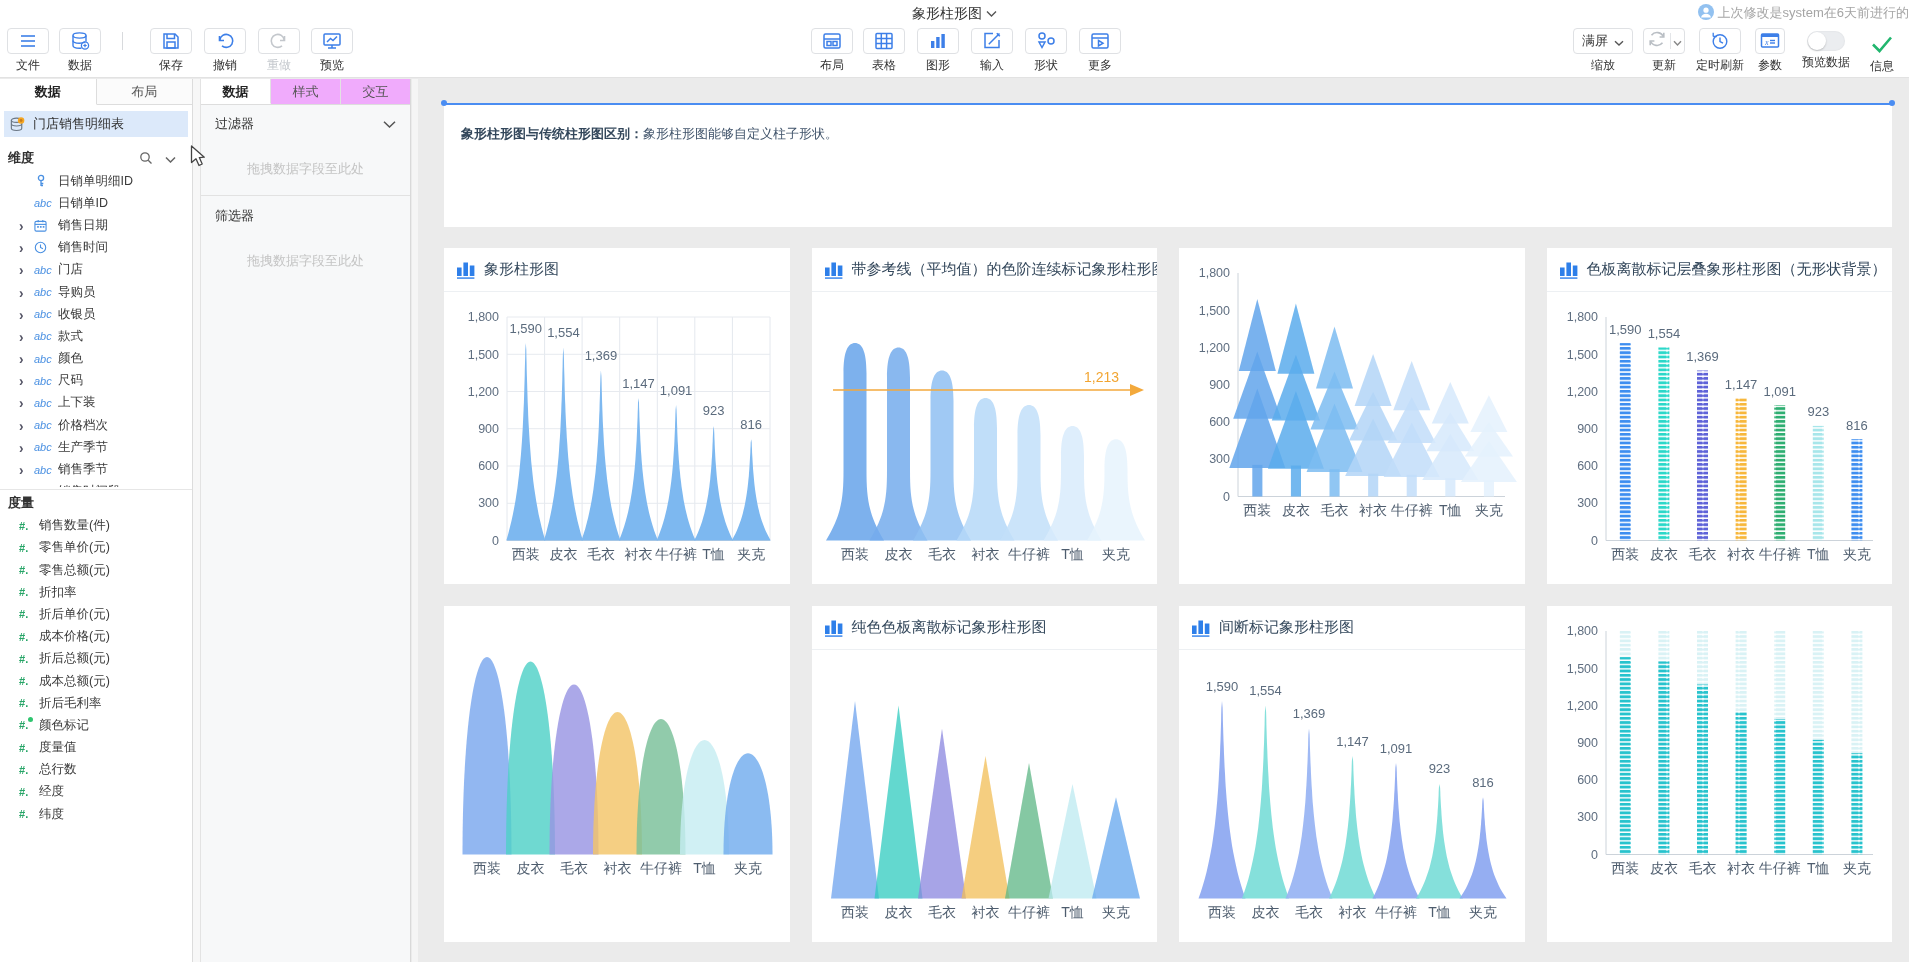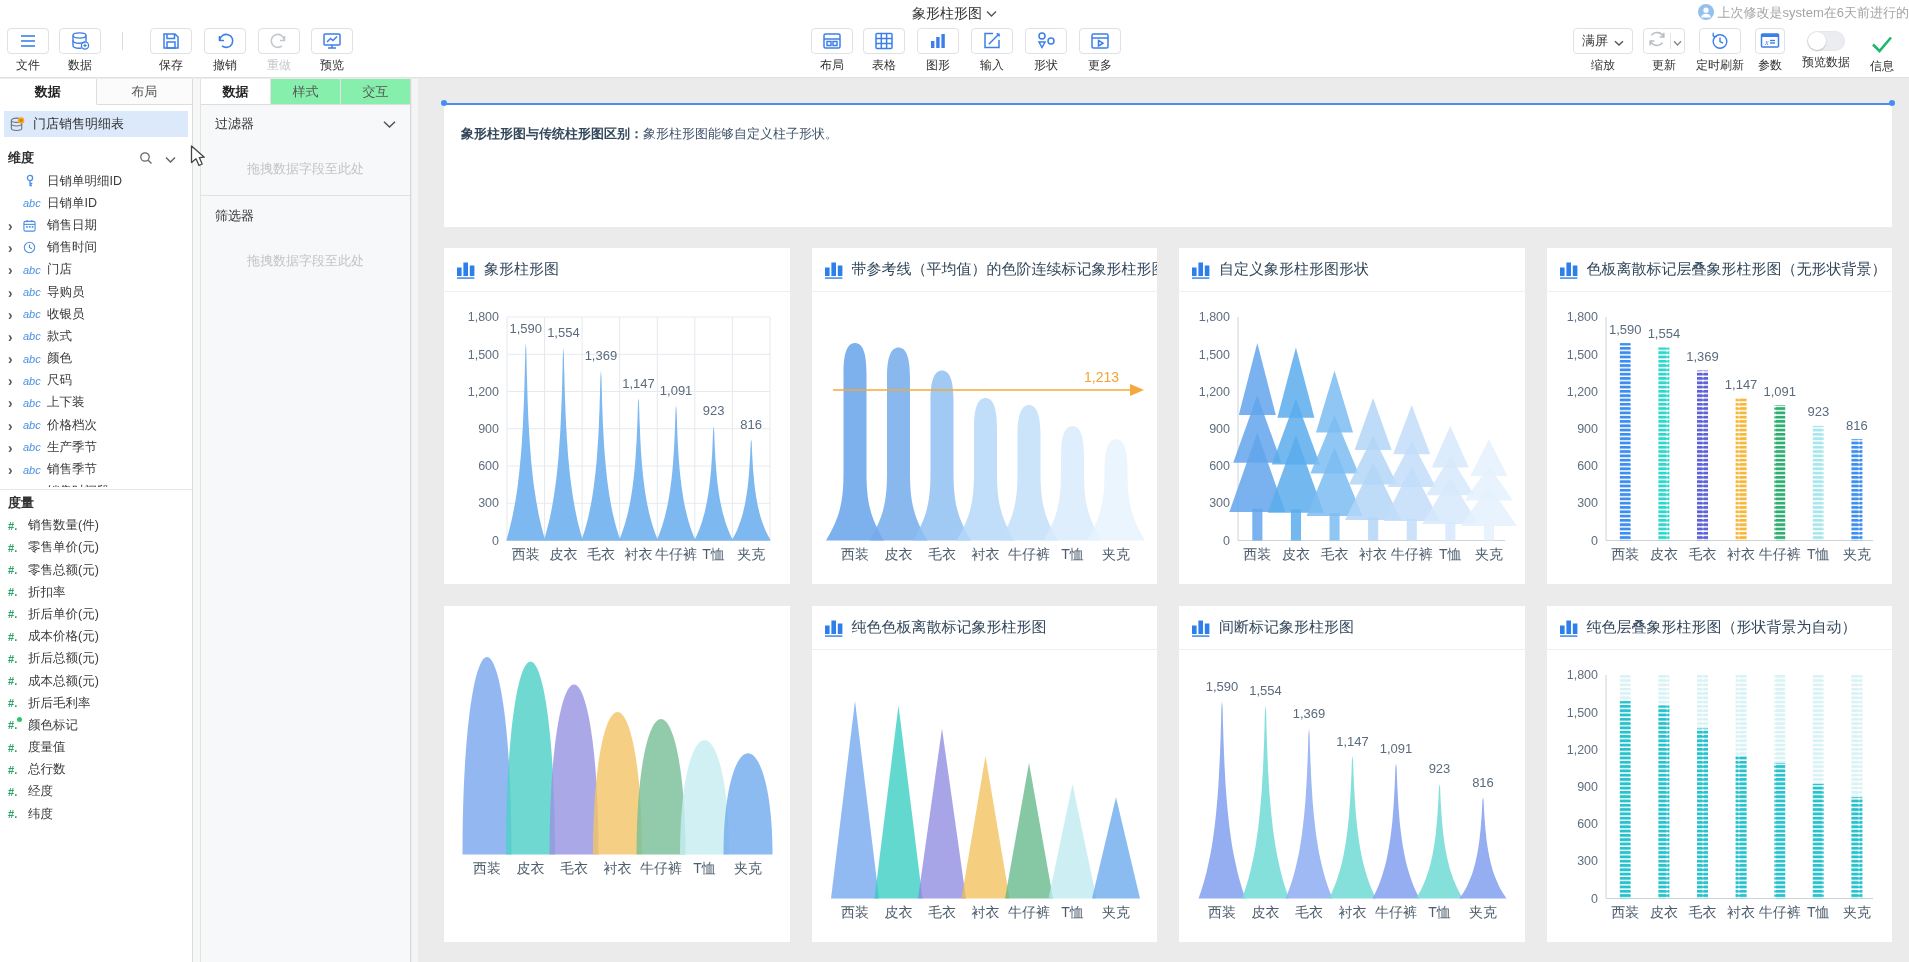--- a/index.html
+++ b/index.html
@@ -13,32 +13,32 @@
 .toggle{width:38px;height:20px;border-radius:10px;background:#ebedf0;margin:3px auto 0;position:relative;box-shadow:inset 0 0 2px rgba(0,0,0,.08)}
 .knob{width:18px;height:18px;border-radius:50%;background:#fff;position:absolute;left:1px;top:1px;box-shadow:0 1px 2px rgba(0,0,0,.2)}
 
 .sb{position:absolute;left:0;top:79px;width:193px;height:883px;background:#fff;border-right:1px solid #dcdcdc}
 .sbtabs{height:26px;display:flex;border-bottom:1px solid #ddd}
 .sbtab{flex:1;text-align:center;line-height:25px;font-size:13px}
 .sbtab.on{font-weight:bold;color:#222;background:#fff;border-right:1px solid #ddd;border-bottom:1px solid #fff;margin-bottom:-1px}
 .sbtab.off{background:#fbfbfb;color:#555}
 .tablerow{margin:6px 4px 0;height:26px;background:#dce9fa;display:flex;align-items:center;padding-left:5px;font-size:13px;color:#333}
 .sechead{display:flex;align-items:center;padding:0 8px;height:24px;font-size:13px;color:#333;margin-top:9px;font-weight:bold}
-.drow,.mrow{height:22.2px;display:flex;align-items:center;font-size:12.5px;color:#3a3a3a;padding-left:8px;white-space:nowrap}
+.drow,.mrow{height:22.2px;display:flex;align-items:center;font-size:12.5px;color:#3a3a3a;padding-left:19px;white-space:nowrap}
 .chev{width:15px;color:#556;font-size:13.5px;text-align:left;font-weight:bold;transform:scaleY(1.15)}
 .dicon{width:24px;display:flex;align-items:center}
 .abc{font-size:11px;color:#4a90e2;letter-spacing:0;font-style:italic}
 .dtxt{margin-left:0px}
 .micon{width:20px;color:#27a567;font-size:11px;font-weight:bold;position:relative}
 .micon i{font-style:normal}
 .gdot{position:absolute;width:5px;height:5px;border-radius:50%;background:#2fc56f;left:9px;top:-2px}
 
 .p2{position:absolute;left:200px;top:79px;width:211px;height:883px;background:#f7f8f9;border-right:1px solid #d9d9d9;border-left:1px solid #e3e3e3}
 .p2tabs{height:26px;display:flex;border-bottom:1px solid #ddd}
-.p2tab{flex:1;text-align:center;line-height:25px;font-size:13px;color:#555;background:#86efac;border-right:1px solid #e2e2e2}
+.p2tab{flex:1;text-align:center;line-height:25px;font-size:13px;color:#555;background:#f0abfc;border-right:1px solid #e2e2e2}
 .p2tab.on{background:#fff;font-weight:bold;color:#222;border-bottom:1px solid #fff}
 .p2sec{display:flex;align-items:center;justify-content:space-between;padding:0 14px;height:24px;font-size:13px;color:#333}
 .p2ph{text-align:center;font-size:13px;color:#c4c4c4;margin-top:24px}
 
 .canvas{position:absolute;left:418px;top:79px;width:1491px;height:883px;background:#ebebeb}
 .desc{position:absolute;left:444px;top:103px;width:1448px;height:124px;background:#fff;border-top:2px solid #4a8df2}
 .desc p{font-size:13px;color:#41546b;margin:0;position:absolute;left:17px;white-space:nowrap}
 .desc b{color:#33475b}
 .card{position:absolute;width:345.5px;height:336px;background:#fff}
 .ct{height:43.5px;display:flex;align-items:center;padding-left:12px;border-bottom:1px solid #edf0f3;overflow:hidden}
@@ -580,29 +580,20 @@
         <text x="86.5" y="310.5" text-anchor="middle" class="cat">皮衣</text>
         <text x="130.0" y="310.5" text-anchor="middle" class="cat">毛衣</text>
         <text x="173.5" y="310.5" text-anchor="middle" class="cat">衬衣</text>
         <text x="217.0" y="310.5" text-anchor="middle" class="cat">牛仔裤</text>
         <text x="260.5" y="310.5" text-anchor="middle" class="cat">T恤</text>
         <text x="304.0" y="310.5" text-anchor="middle" class="cat">夹克</text>
       </svg>
     </div>
   </div>
 <div class="card" style="left:1179px;top:248px">
-    <div class="ct">
-      <svg width="20" height="20" viewBox="0 0 20 20">
-        <rect x="1" y="8.5" width="4.6" height="8.5" fill="#2e7fe9"></rect>
-        <rect x="7.4" y="3.5" width="4.6" height="13.5" fill="#2e7fe9"></rect>
-        <rect x="13.8" y="6.5" width="4.6" height="10.5" fill="#2e7fe9"></rect>
-        <rect x="1" y="18.2" width="17.4" height="1.8" fill="#5b9bf0"></rect>
-      </svg>
-      <span>自定义象形柱形图形状</span>
-    </div>
     <div class="cb">
       <svg width="345.5" height="292.5" viewBox="0 43.5 345.5 292.5" style="display:block">
         <line x1="59" y1="68.5" x2="59" y2="292.0" stroke="#ccd3da"></line>
         <line x1="59" y1="292.0" x2="326" y2="292.0" stroke="#ccd3da"></line>
         <g fill="#62a5eb" fill-opacity="0.85">
           <path d="M78.3,184.0 L50.3,263.6 L106.3,263.6 Z"></path>
           <path d="M78.3,146.9 L54.2,214.2 L102.4,214.2 Z"></path>
           <path d="M78.3,94.6 L59.8,166.4 L96.8,166.4 Z"></path>
           <rect x="73.3" y="260.4" width="10.1" height="31.6"></rect>
         </g>
@@ -806,29 +797,20 @@
         <text x="86.5" y="88.5" text-anchor="middle" class="vl">1,554</text>
         <text x="130.0" y="111.5" text-anchor="middle" class="vl">1,369</text>
         <text x="173.5" y="139.1" text-anchor="middle" class="vl">1,147</text>
         <text x="217.0" y="146.0" text-anchor="middle" class="vl">1,091</text>
         <text x="260.5" y="166.9" text-anchor="middle" class="vl">923</text>
         <text x="304.0" y="180.2" text-anchor="middle" class="vl">816</text>
       </svg>
     </div>
   </div>
 <div class="card" style="left:1546.5px;top:606px">
-    <div class="ct">
-      <svg width="20" height="20" viewBox="0 0 20 20">
-        <rect x="1" y="8.5" width="4.6" height="8.5" fill="#2e7fe9"></rect>
-        <rect x="7.4" y="3.5" width="4.6" height="13.5" fill="#2e7fe9"></rect>
-        <rect x="13.8" y="6.5" width="4.6" height="10.5" fill="#2e7fe9"></rect>
-        <rect x="1" y="18.2" width="17.4" height="1.8" fill="#5b9bf0"></rect>
-      </svg>
-      <span>纯色层叠象形柱形图（形状背景为自动）</span>
-    </div>
     <div class="cb">
       <svg width="345.5" height="292.5" viewBox="0 43.5 345.5 292.5" style="display:block">
         <defs>
           <pattern id="p8a" width="12" height="4.3" patternUnits="userSpaceOnUse" y="3.90">
             <rect width="12" height="2.7" rx="1.3" fill="#d9f2f5"></rect>
           </pattern>
           <pattern id="p8b" width="12" height="4.3" patternUnits="userSpaceOnUse" y="3.90">
             <rect width="12" height="2.7" rx="1.3" fill="#27c3cd"></rect>
           </pattern>
         </defs>

